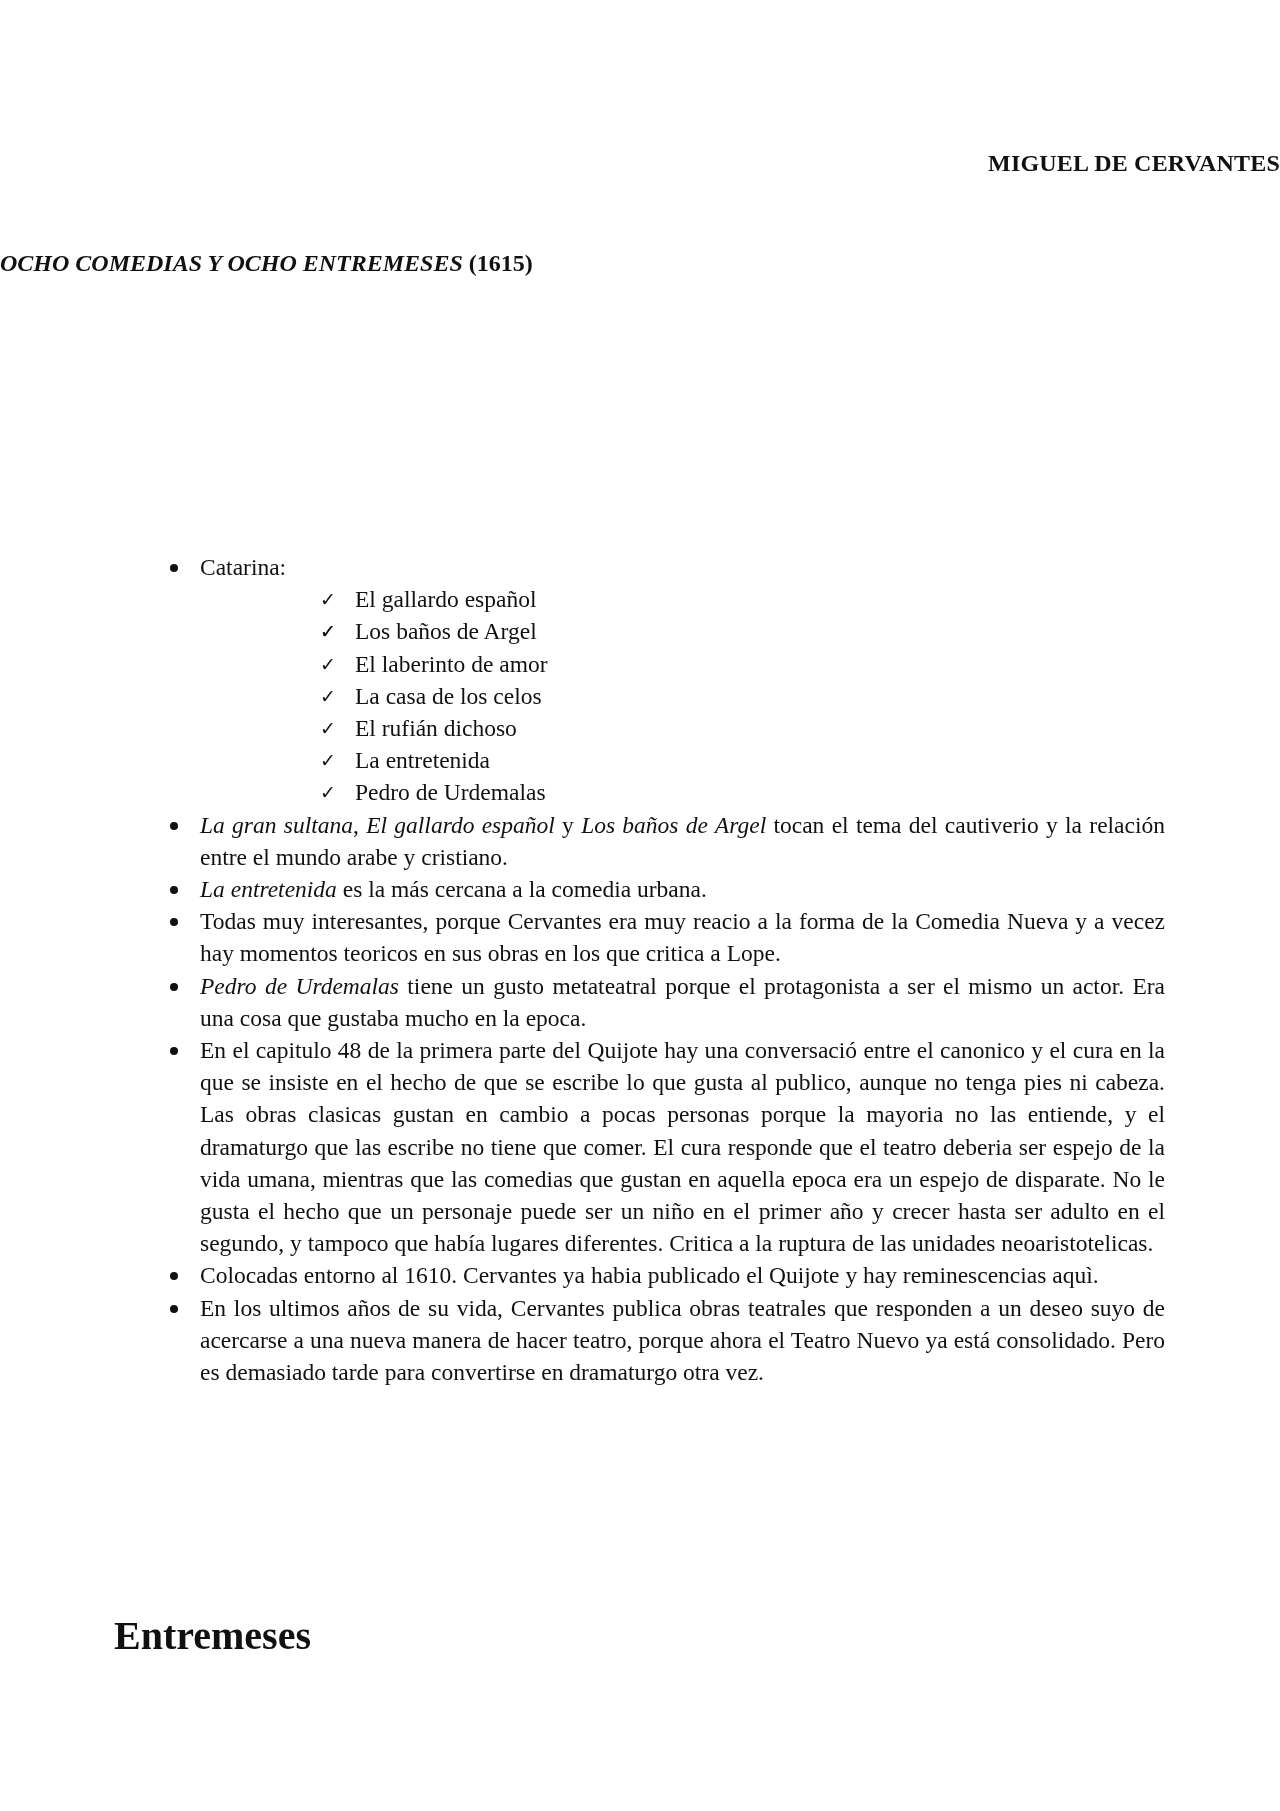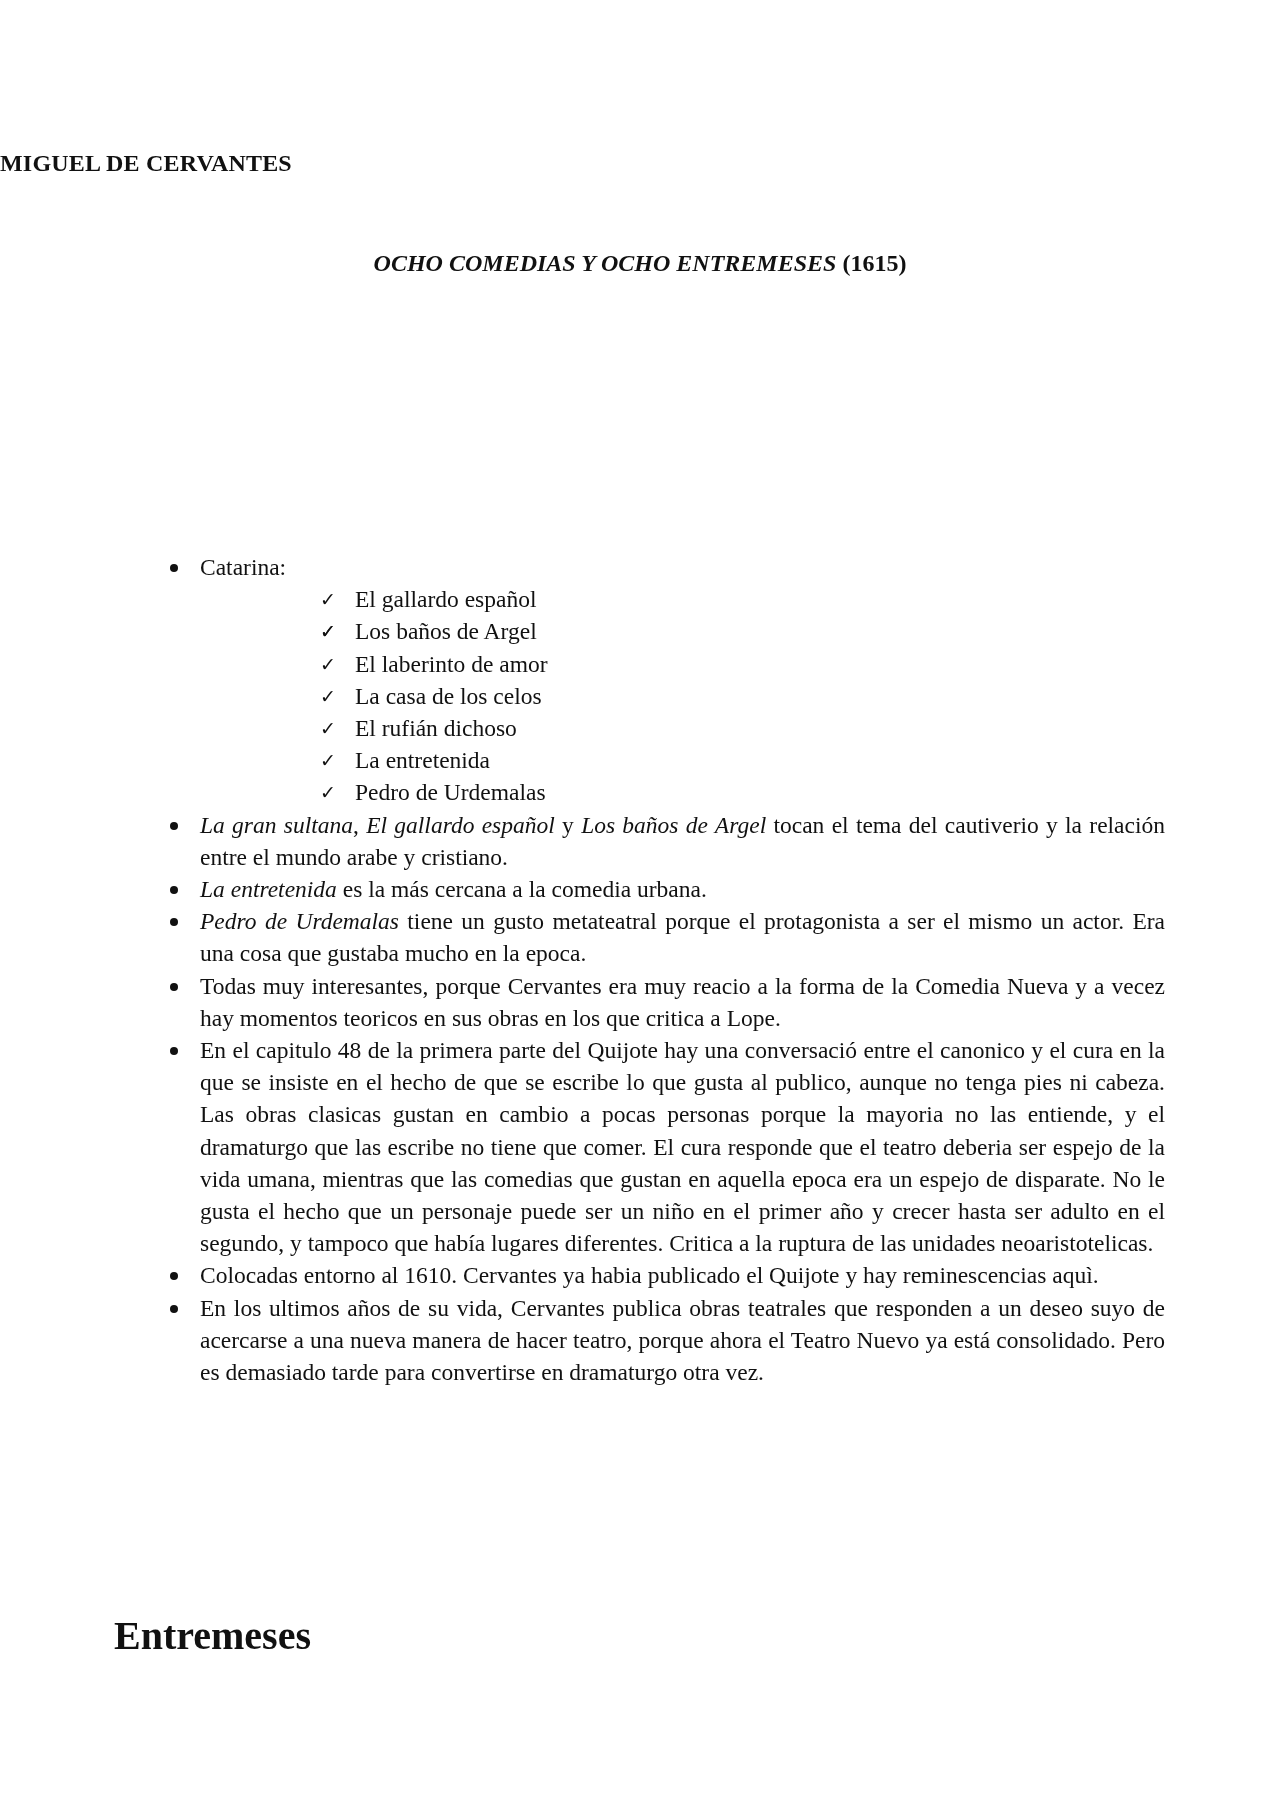--- a/index.html
+++ b/index.html
@@ -4,25 +4,25 @@
   <style>
     html, body { margin: 0; padding: 0; background: #ffffff; }
     body {
       width: 1280px; height: 1811px; position: relative; overflow: hidden;
       font-family: "Liberation Serif", "DejaVu Serif", serif;
       color: #111111;
     }
     .page { position: absolute; left: 0; top: 0; width: 1280px; height: 1811px; }
     .title {
       position: absolute; left: 0; width: 1280px; top: 150px;
-      text-align: left; font-weight: bold; font-size: 24px; letter-spacing: 0.2px;
+      text-align: right; font-weight: bold; font-size: 24px; letter-spacing: 0.2px;
     }
     .subtitle {
       position: absolute; left: 0; width: 1280px; top: 250px;
-      text-align: center; font-weight: bold; font-size: 24px;
+      text-align: left; font-weight: bold; font-size: 24px;
     }
     .subtitle i { font-style: italic; }
     .content {
       position: absolute; left: 170px; top: 551px; width: 995px;
       font-size: 23.5px; line-height: 32.2px;
     }
     .bullet-item { position: relative; padding-left: 30px; text-align: justify; }
     .bullet-item .dot {
       position: absolute; left: 0; top: 13px; width: 8px; height: 8px;
       background: #111; border-radius: 50%;
@@ -61,22 +61,22 @@
         <li class="check-item"><span class="check">✓</span><span>Los baños de Argel</span></li>
         <li class="check-item"><span class="check">✓</span><span>El laberinto de amor</span></li>
         <li class="check-item"><span class="check">✓</span><span>La casa de los celos</span></li>
         <li class="check-item"><span class="check">✓</span><span>El rufián dichoso</span></li>
         <li class="check-item"><span class="check">✓</span><span>La entretenida</span></li>
         <li class="check-item"><span class="check">✓</span><span>Pedro de Urdemalas</span></li>
       </ul>
     <div id="bullets">
         <div class="bullet-item"><span class="dot"></span><i>La gran sultana</i><span>, </span><i>El gallardo español</i><span> y </span><i>Los baños de Argel</i><span> tocan el tema del cautiverio y la relación entre el mundo arabe y cristiano.</span></div>
         <div class="bullet-item"><span class="dot"></span><i>La entretenida</i><span> es la más cercana a la comedia urbana.</span></div>
+        <div class="bullet-item"><span class="dot"></span><span>Todas muy interesantes, porque Cervantes era muy reacio a la forma de la Comedia Nueva y a vecez hay momentos teoricos en sus obras en los que critica a Lope.</span></div>
         <div class="bullet-item"><span class="dot"></span><i>Pedro de Urdemalas</i><span> tiene un gusto metateatral porque el protagonista a ser el mismo un actor. Era una cosa que gustaba mucho en la epoca.</span></div>
-        <div class="bullet-item"><span class="dot"></span><span>Todas muy interesantes, porque Cervantes era muy reacio a la forma de la Comedia Nueva y a vecez hay momentos teoricos en sus obras en los que critica a Lope.</span></div>
         <div class="bullet-item"><span class="dot"></span><span>En el capitulo 48 de la primera parte del Quijote hay una conversació entre el canonico y el cura en la que se insiste en el hecho de que se escribe lo que gusta al publico, aunque no tenga pies ni cabeza. Las obras clasicas gustan en cambio a pocas personas porque la mayoria no las entiende, y el dramaturgo que las escribe no tiene que comer. El cura responde que el teatro deberia ser espejo de la vida umana, mientras que las comedias que gustan en aquella epoca era un espejo de disparate. No le gusta el hecho que un personaje puede ser un niño en el primer año y crecer hasta ser adulto en el segundo, y tampoco que había lugares diferentes. Critica a la ruptura de las unidades neoaristotelicas.</span></div>
         <div class="bullet-item"><span class="dot"></span><span>Colocadas entorno al 1610. Cervantes ya habia publicado el Quijote y hay reminescencias aquì.</span></div>
         <div class="bullet-item"><span class="dot"></span><span>En los ultimos años de su vida, Cervantes publica obras teatrales que responden a un deseo suyo de acercarse a una nueva manera de hacer teatro, porque ahora el Teatro Nuevo ya está consolidado. Pero es demasiado tarde para convertirse en dramaturgo otra vez.</span></div>
       </div>
   </div>
 
   <div class="heading">Entremeses</div>
 </div>
 
 </body></html>

